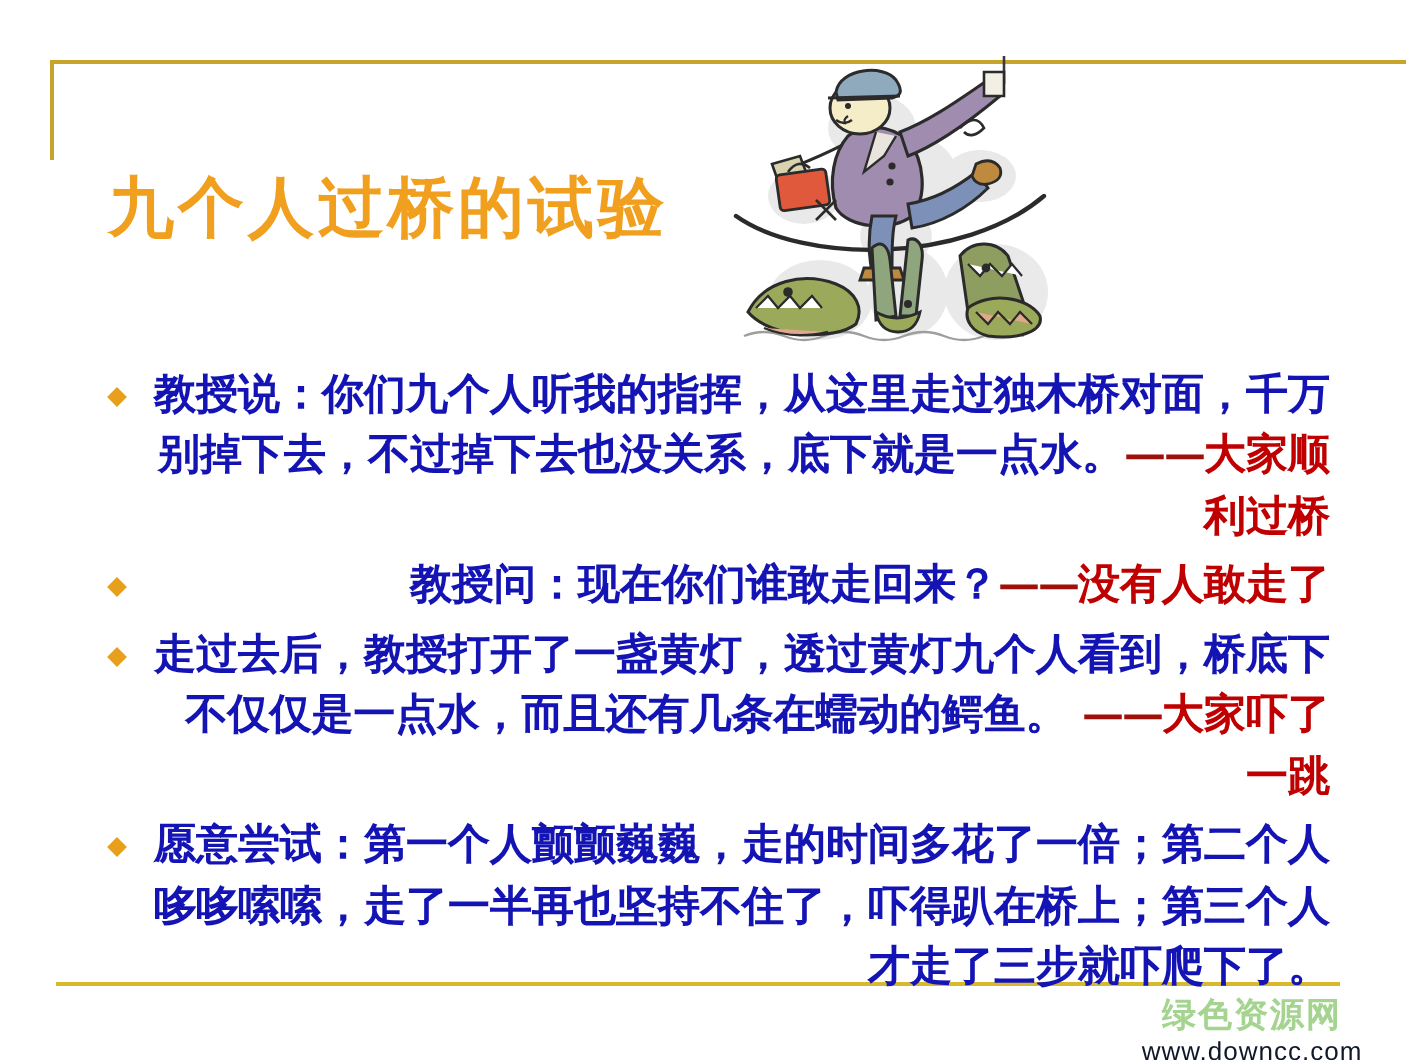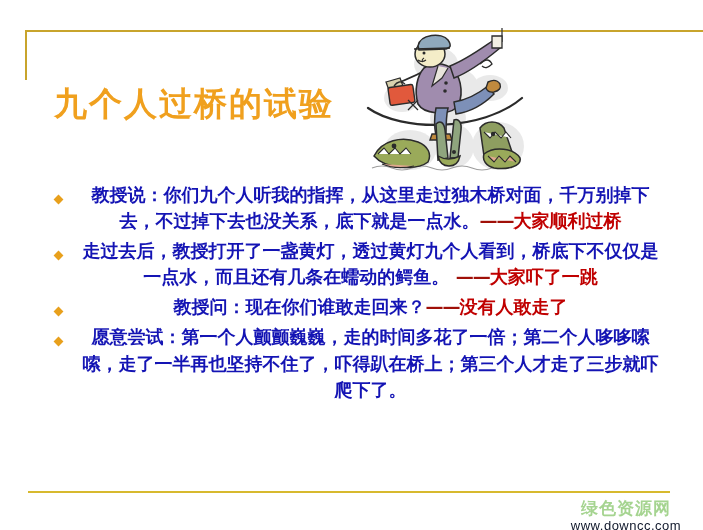--- a/index.html
+++ b/index.html
@@ -96,26 +96,26 @@
     display: inline-block;
     width: 7px;
     height: 7px;
     background: #e8a01c;
     transform: rotate(45deg);
     margin-left: 5px;
   }
   .bullet-text {
     flex: 1 1 auto;
     font-family: "DejaVu Serif", "Liberation Serif", serif;
-    font-size: 18px;
+    font-size: 21px;
     font-weight: bold;
     line-height: 1.45;
     color: #1414b4;
     letter-spacing: 0px;
-    text-align: center;
+    text-align: right;
   }
   .accent {
     color: #c00000;
   }
   .dash {
     color: #a01008;
     letter-spacing: -1px;
   }
 
   
@@ -233,26 +233,26 @@
 
   <div class="body-list">
 
     <div class="bullet-row">
       <span class="bullet-marker"><i class="bullet-diamond"></i></span>
       <span class="bullet-text"><span>教授说：你们九个人听我的指挥，从这里走过独木桥对面，千万别掉下去，不过掉下去也没关系，底下就是一点水。</span><span class="dash">——</span><span class="accent">大家顺利过桥</span></span>
     </div>
 
     <div class="bullet-row">
       <span class="bullet-marker"><i class="bullet-diamond"></i></span>
+      <span class="bullet-text"><span>教授问：现在你们谁敢走回来？</span><span class="dash">——</span><span class="accent">没有人敢走了</span></span>
+    </div>
+
+    <div class="bullet-row">
+      <span class="bullet-marker"><i class="bullet-diamond"></i></span>
       <span class="bullet-text"><span>走过去后，教授打开了一盏黄灯，透过黄灯九个人看到，桥底下不仅仅是一点水，而且还有几条在蠕动的鳄鱼。 </span><span class="dash">——</span><span class="accent">大家吓了一跳</span></span>
-    </div>
-
-    <div class="bullet-row">
-      <span class="bullet-marker"><i class="bullet-diamond"></i></span>
-      <span class="bullet-text"><span>教授问：现在你们谁敢走回来？</span><span class="dash">——</span><span class="accent">没有人敢走了</span></span>
     </div>
 
 
     <div class="bullet-row">
       <span class="bullet-marker"><i class="bullet-diamond"></i></span>
       <span class="bullet-text"><span>愿意尝试：第一个人颤颤巍巍，走的时间多花了一倍；第二个人哆哆嗦嗦，走了一半再也坚持不住了，吓得趴在桥上；第三个人才走了三步就吓爬下了。</span></span>
     </div>
 
   </div>
 

